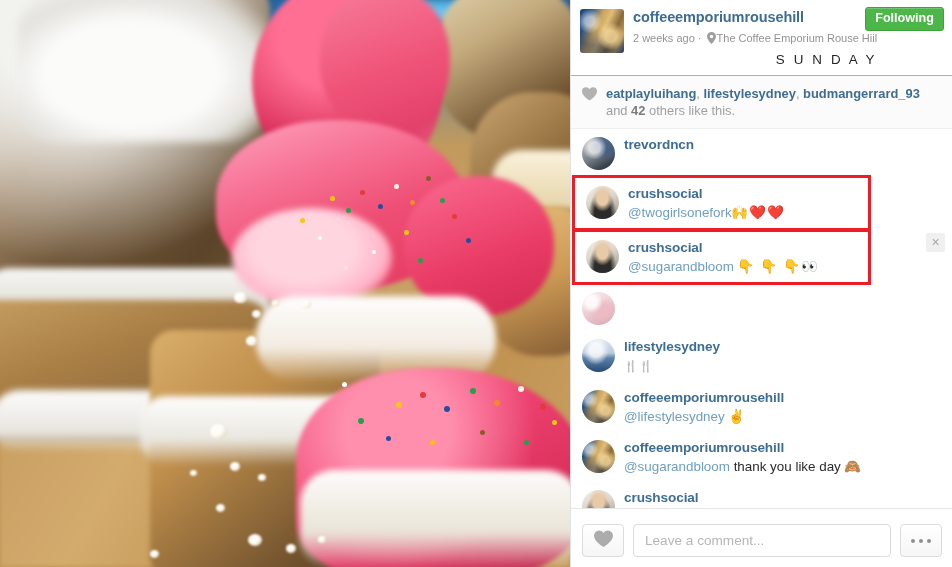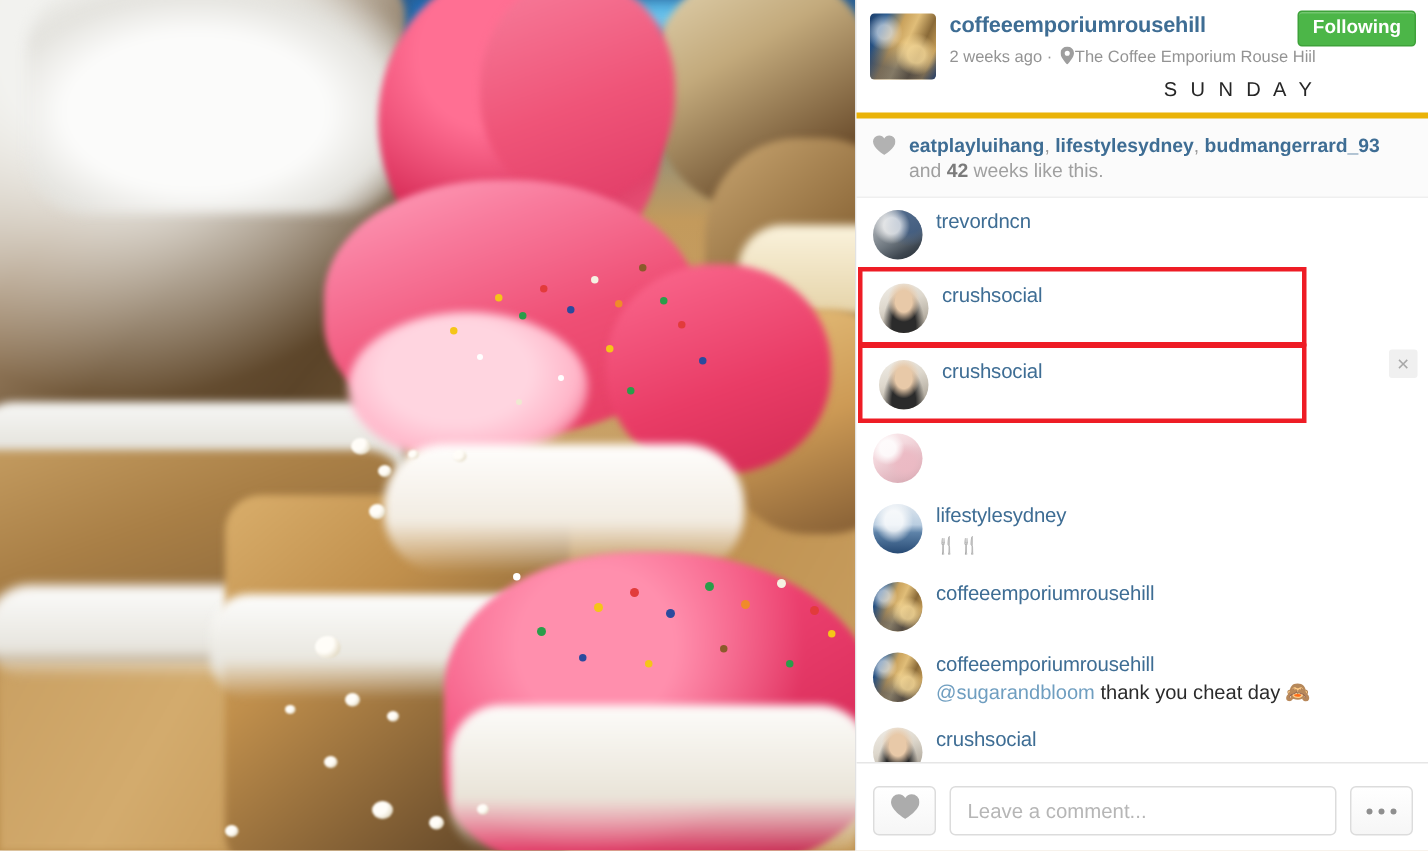--- a/index.html
+++ b/index.html
@@ -315,21 +315,21 @@
     line-height: 13px;
     cursor: pointer;
     box-shadow: inset 0 1px 0 rgba(255,255,255,.22);
   }
 
   
   .likes-row {
     display: flex;
     align-items: flex-start;
     padding: 9px 10px 9px 11px;
-    border-top: 4px solid #eab308;
+    border-top: 1px solid #eab308;
     border-bottom: 1px solid #efefef;
     background: #fbfbfb;
   }
   .heart-gray {
     flex: 0 0 auto;
     width: 15px; height: 14px; margin-top: 2px; margin-right: 9px;
   }
   .likes-txt { font-size: 12.9px; line-height: 17px; }
   .liker { color: #3e6d94; font-weight: bold; }
   .likes-sep { color: #9a9a9a; }
@@ -345,21 +345,21 @@
   }
   .comment {
     display: flex;
     align-items: flex-start;
     padding: 6px 10px 6px 11px;
     position: relative;
   }
   .cmt-body { margin-left: 9px; min-width: 0; padding-top: 1px; }
   .cmt-user {
     font-size: 13.6px;
-    font-weight: normal;
+    font-weight: bold;
     color: #3e6d94;
     line-height: 17px;
     letter-spacing: -0.1px;
   }
   .cmt-text {
     font-size: 13.4px;
     color: #2b2b2b;
     line-height: 19px;
     margin-top: 1px;
     white-space: nowrap;
@@ -530,71 +530,74 @@
     <div class="likes-row">
       <span class="heart-gray">
         <svg width="15" height="14" viewBox="0 0 15 14">
             <path d="M7.5 13.3S0 8.9 0 4.4A4.1 4.1 0 0 1 4.1.3c1.5 0 2.7.8 3.4 2 .7-1.2 1.9-2 3.4-2A4.1 4.1 0 0 1 15 4.4c0 4.5-7.5 8.9-7.5 8.9z" fill="#b2b2b2"></path>
           </svg>
       </span>
       <div class="likes-txt">
         <span class="liker">eatplayluihang</span><span class="likes-sep">, </span><span class="liker">lifestylesydney</span><span class="likes-sep">, </span><span class="liker">budmangerrard_93</span><br>
         <span class="likes-others">and</span>
         <span class="likes-count">42</span>
-        <span class="likes-others">weeks like this.</span>
+        <span class="likes-others">others like this.</span>
       </div>
     </div>
 
     <div class="comments">
 
       <div class="comment">
         <div class="avatar av-cmt av-trevor"></div>
         <div class="cmt-body">
           <div class="cmt-user">trevordncn</div>
         </div>
       </div>
 
       <div class="comment hl hl-1">
         <div class="avatar av-cmt av-crush"></div>
         <div class="cmt-body">
           <div class="cmt-user">crushsocial</div>
+          <div class="cmt-text"><span class="mention">@twogirlsonefork</span><span class="emo">🙌❤️❤️</span></div>
         </div>
       </div>
 
       <div class="comment hl hl-2">
         <div class="avatar av-cmt av-crush"></div>
         <div class="cmt-body">
           <div class="cmt-user">crushsocial</div>
+          <div class="cmt-text"><span class="mention">@sugarandbloom</span> <span class="emo">👇 👇 👇👀</span></div>
         </div>
       </div>
 
       <div class="comment">
         <div class="avatar av-cmt av-sugar"></div>
       </div>
 
       <div class="comment">
         <div class="avatar av-cmt av-lifestyle"></div>
         <div class="cmt-body">
           <div class="cmt-user">lifestylesydney</div>
           <div class="cmt-text"><span class="emo-sm">🍴🍴</span></div>
         </div>
       </div>
 
       <div class="comment">
         <div class="avatar av-cmt av-coffee"></div>
         <div class="cmt-body">
           <div class="cmt-user">coffeeemporiumrousehill</div>
+          <div class="cmt-text"><span class="mention">@lifestylesydney</span> <span class="emo">✌️</span></div>
         </div>
       </div>
 
       <div class="comment">
         <div class="avatar av-cmt av-coffee"></div>
         <div class="cmt-body">
           <div class="cmt-user">coffeeemporiumrousehill</div>
-          <div class="cmt-text"><span class="mention">@sugarandbloom</span><span> thank you cheat day </span><span class="emo">🙈</span></div>
+          <div class="cmt-text"><span class="mention">@sugarandbloom</span><span> thank you like day </span><span class="emo">🙈</span></div>
         </div>
       </div>
 
       <div class="comment">
         <div class="avatar av-cmt av-crush"></div>
         <div class="cmt-body">
           <div class="cmt-user">crushsocial</div>
           <div class="cmt-text"> </div>
         </div>
       </div>

